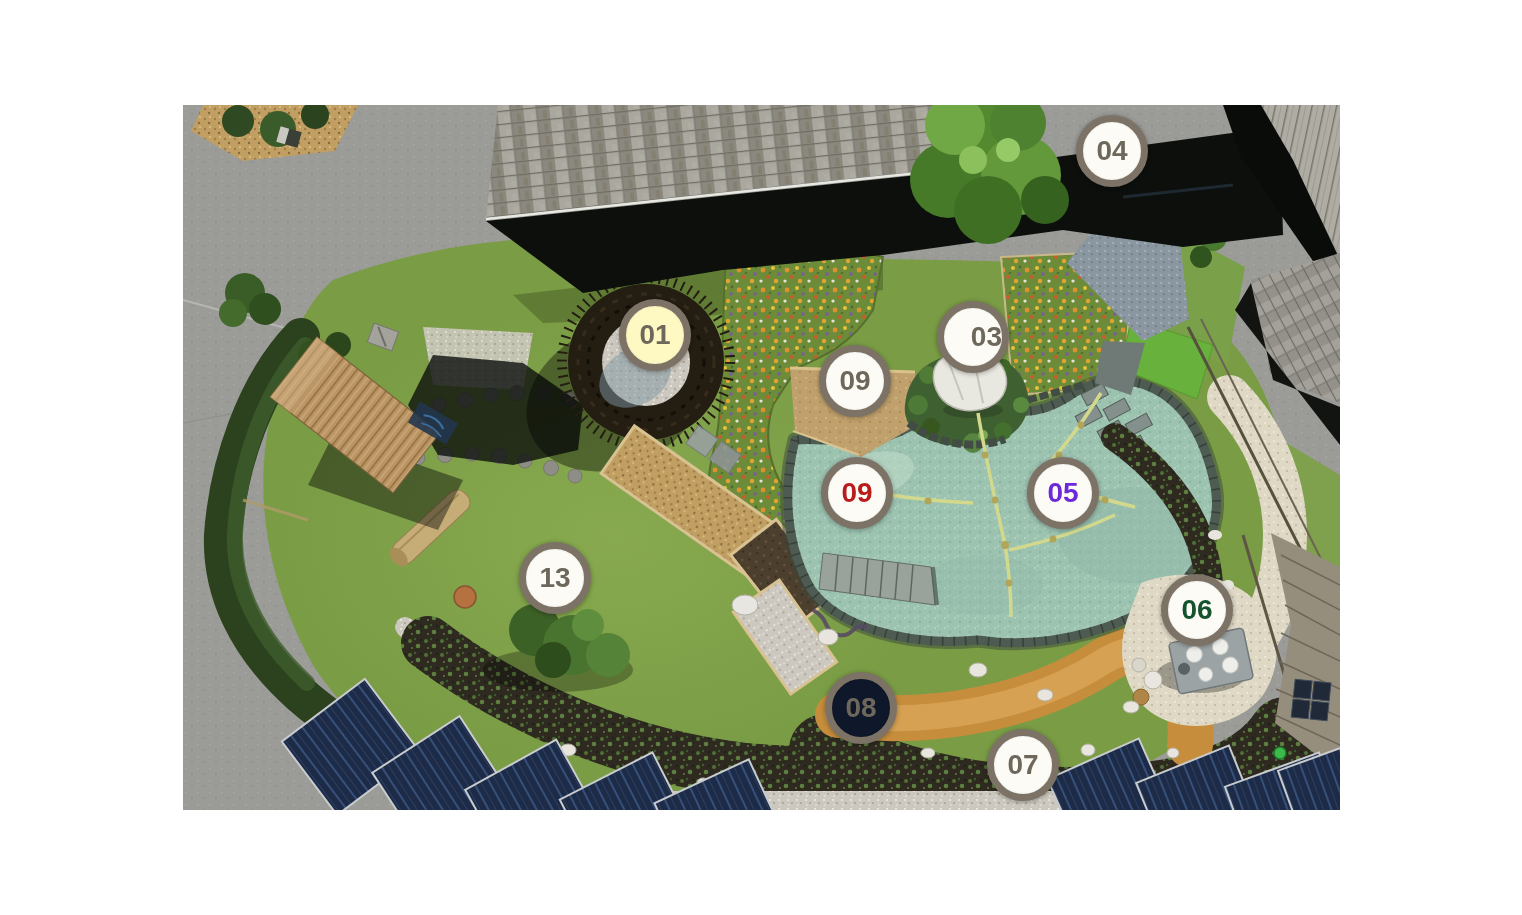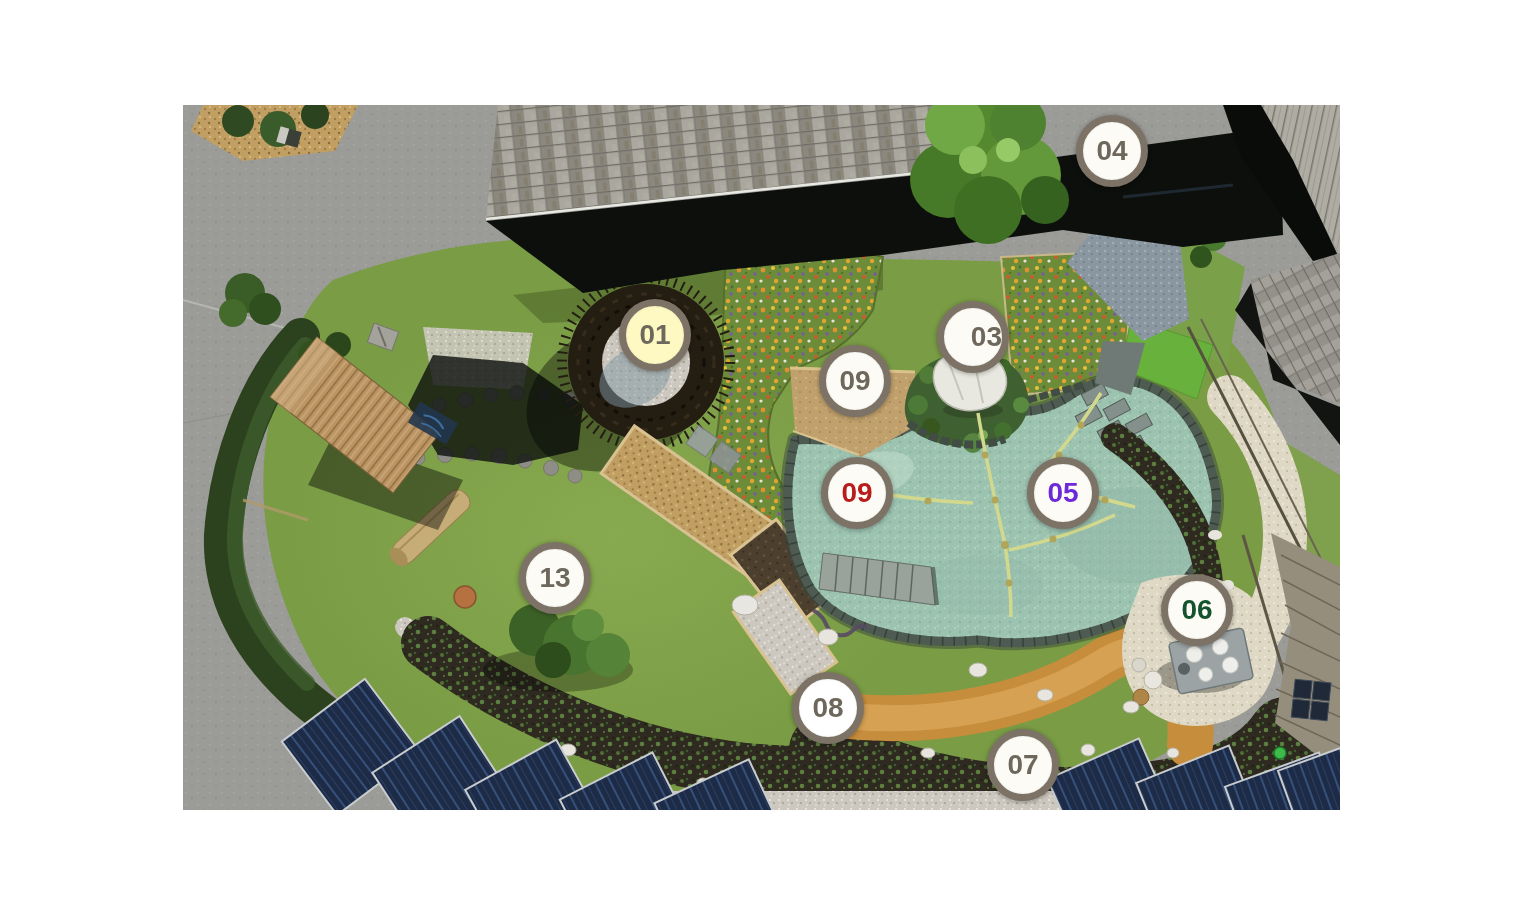--- a/index.html
+++ b/index.html
@@ -504,21 +504,21 @@
         </div>
         <div class="marker" style="left: 880px; top: 388px; background: rgb(252, 251, 245); border-color: rgb(124, 115, 102); color: #6d28d9;">
           <span>05</span>
         </div>
         <div class="marker" style="left: 1014px; top: 505px; background: rgb(252, 251, 245); border-color: rgb(124, 115, 102); color: #14532d;">
           <span>06</span>
         </div>
         <div class="marker" style="left: 840px; top: 660px; background: rgb(252, 251, 245); border-color: rgb(124, 115, 102); color: rgb(110, 103, 91);">
           <span>07</span>
         </div>
-        <div class="marker" style="left: 645px; top: 603px; background: #ffffff; border-color: rgb(124, 115, 102); color: rgb(110, 103, 91);">
+        <div class="marker" style="left: 678px; top: 603px; background: #0f172a; border-color: rgb(124, 115, 102); color: rgb(110, 103, 91);">
           <span>08</span>
         </div>
         <div class="marker" style="left: 674px; top: 388px; background: rgb(252, 251, 245); border-color: rgb(124, 115, 102); color: #b91c1c;">
           <span>09</span>
         </div>
         <div class="marker" style="left: 372px; top: 473px; background: rgb(252, 251, 245); border-color: rgb(124, 115, 102); color: rgb(110, 103, 91);">
           <span>13</span>
         </div>
       </div>
   </div>

